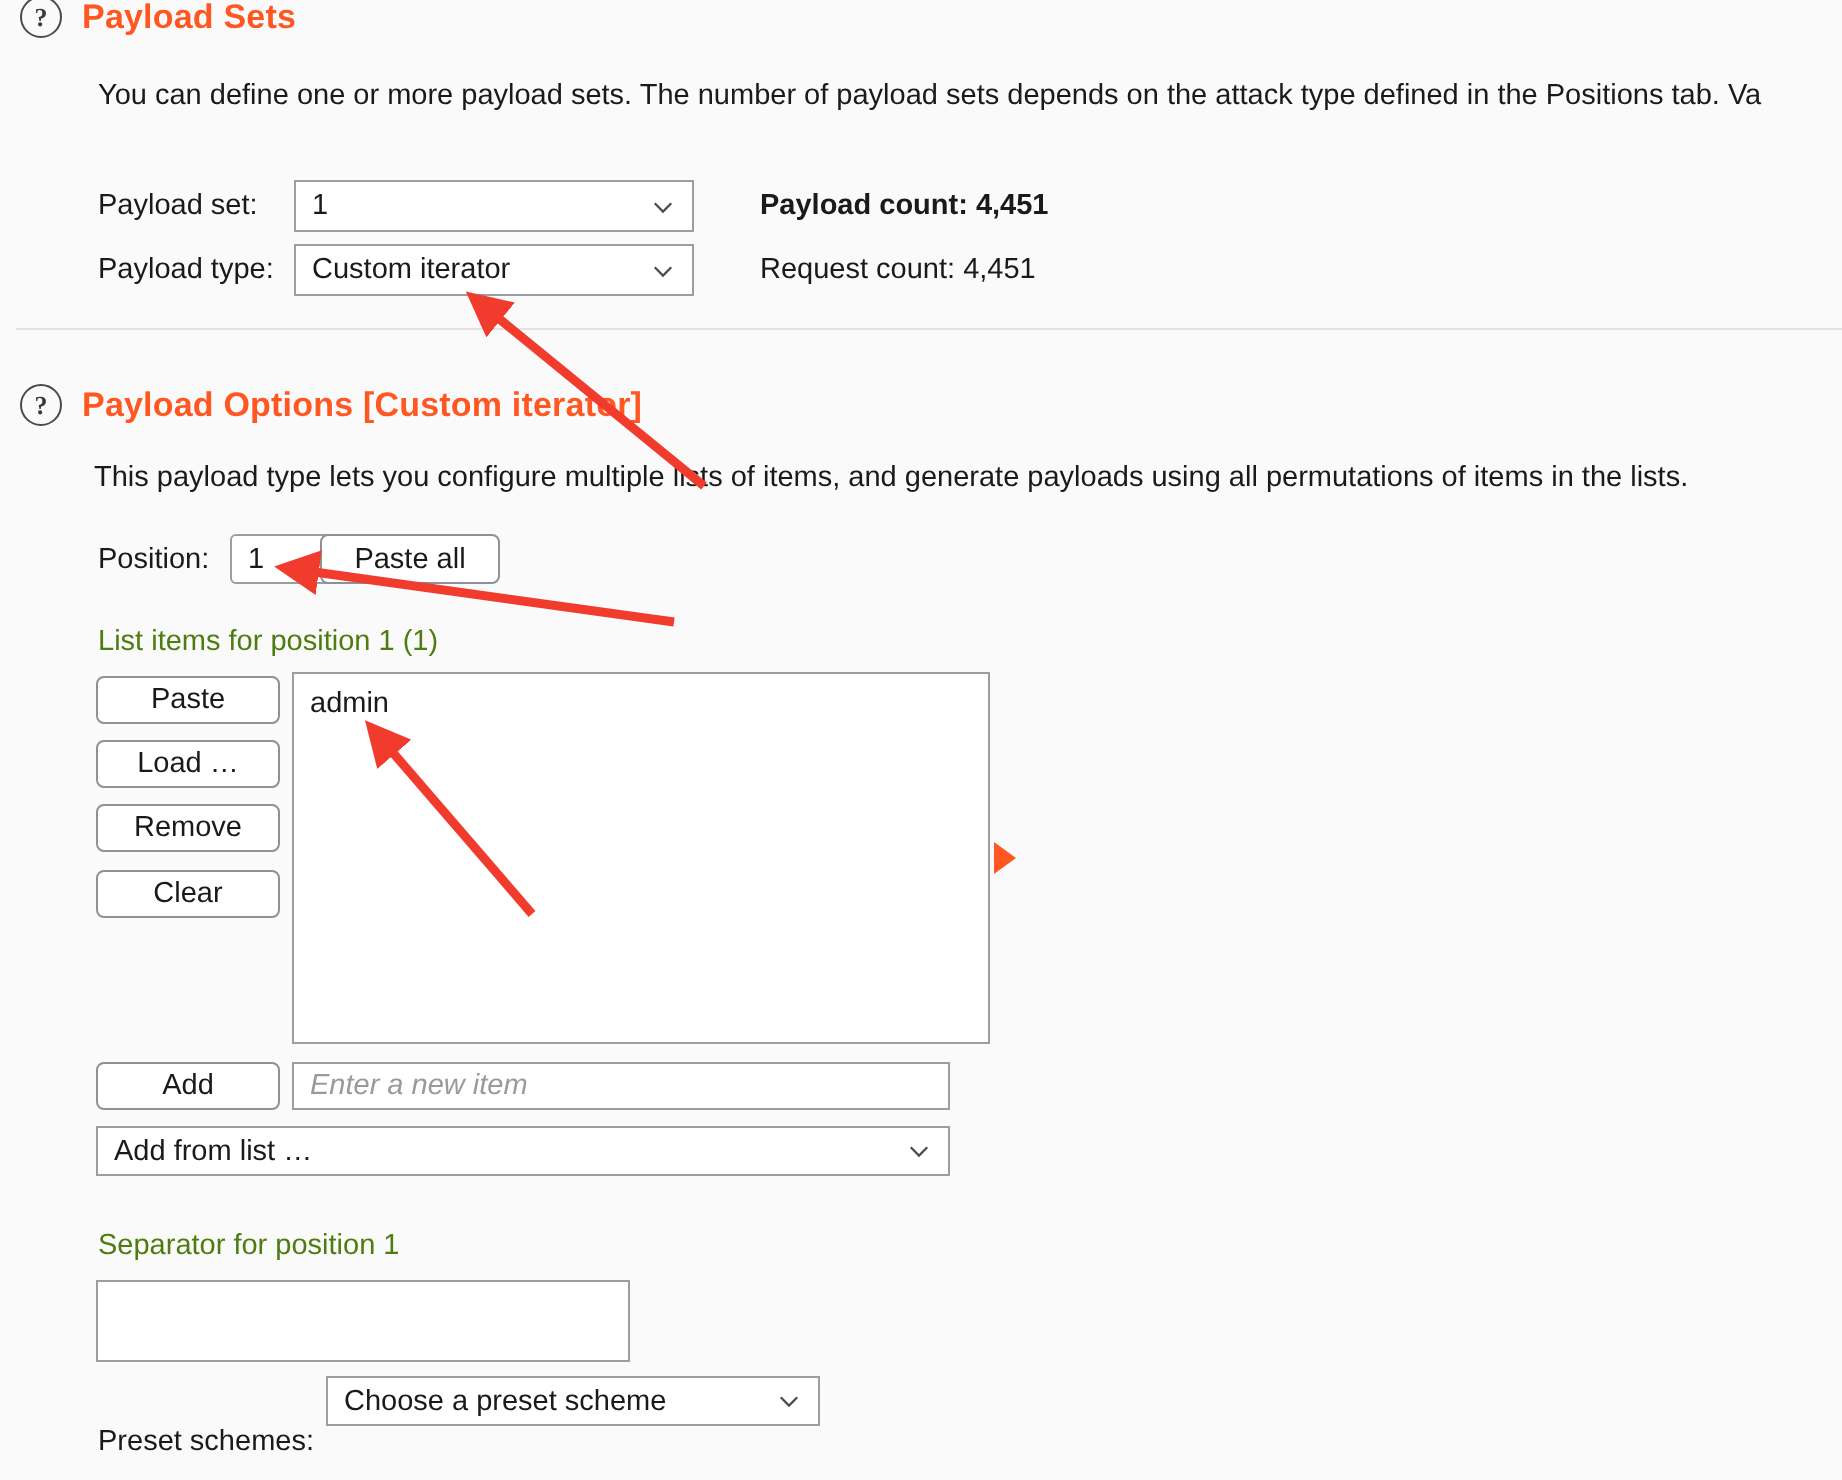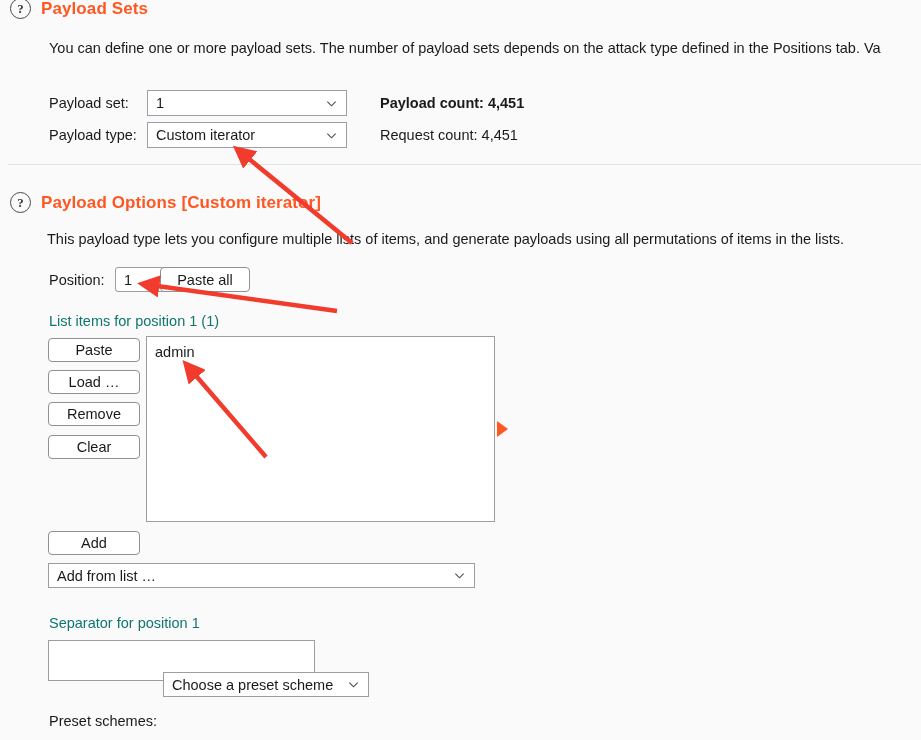--- a/index.html
+++ b/index.html
@@ -71,21 +71,21 @@
 
   .lbl {
     position: absolute;
     font-size: 14.5px;
     color: #1a1a1a;
     white-space: nowrap;
   }
   .lbl-orange {
     position: absolute;
     font-size: 14.5px;
-    color: #0f766e;
+    color: #4d7c0f;
     white-space: nowrap;
   }
 
   
   .combo {
     position: absolute;
     box-sizing: border-box;
     background: #ffffff;
     border: 1px solid #999ea3;
     display: flex;
@@ -233,33 +233,36 @@
 
   <div class="listbox" style="left:146px; top:336px; width:349px; height:186px;">
     <div class="row">admin</div>
   </div>
 
   <div class="play-tri" style="left:497px; top:421px;"></div>
 
   <div class="btn" style="left:48px; top:531px; width:92px; height:24px;">
     <span>Add</span>
   </div>
+  <div class="txtfield ph" style="left:146px; top:531px; width:329px; height:24px;">
+    <span>Enter a new item</span>
+  </div>
 
   <div class="combo" style="left:48px; top:563px; width:427px; height:25px;align-items:center;">
     <span>Add from list …</span>
     <svg class="chev" viewBox="0 0 12 12">
       <path d="M1.5 4 L6 8.5 L10.5 4" fill="none" stroke="#4a4a4a" stroke-width="1.2"></path>
     </svg>
   </div>
 
   <div class="lbl-orange" style="left:49px; top:615px;">Separator for position 1</div>
   <div class="sep-box" style="left:48px; top:640px; width:267px; height:41px;"></div>
 
   <div class="lbl" style="left:49px; top:713px;">Preset schemes:</div>
-  <div class="combo" style="left:163px; top:672px; width:206px; height:25px;text-align:right;">
+  <div class="combo" style="left:163px; top:688px; width:247px; height:25px;text-align:right;">
     <span>Choose a preset scheme</span>
     <svg class="chev" viewBox="0 0 12 12">
       <path d="M1.5 4 L6 8.5 L10.5 4" fill="none" stroke="#4a4a4a" stroke-width="1.2"></path>
     </svg>
   </div>
 
   <svg class="arrows" viewBox="0 0 921 740">
     <defs>
       <marker id="ah" markerWidth="5" markerHeight="5" refX="2.1" refY="2.5" orient="auto">
         <path d="M0,0 L5,2.5 L0,5 z" fill="#f03b2d"></path>

